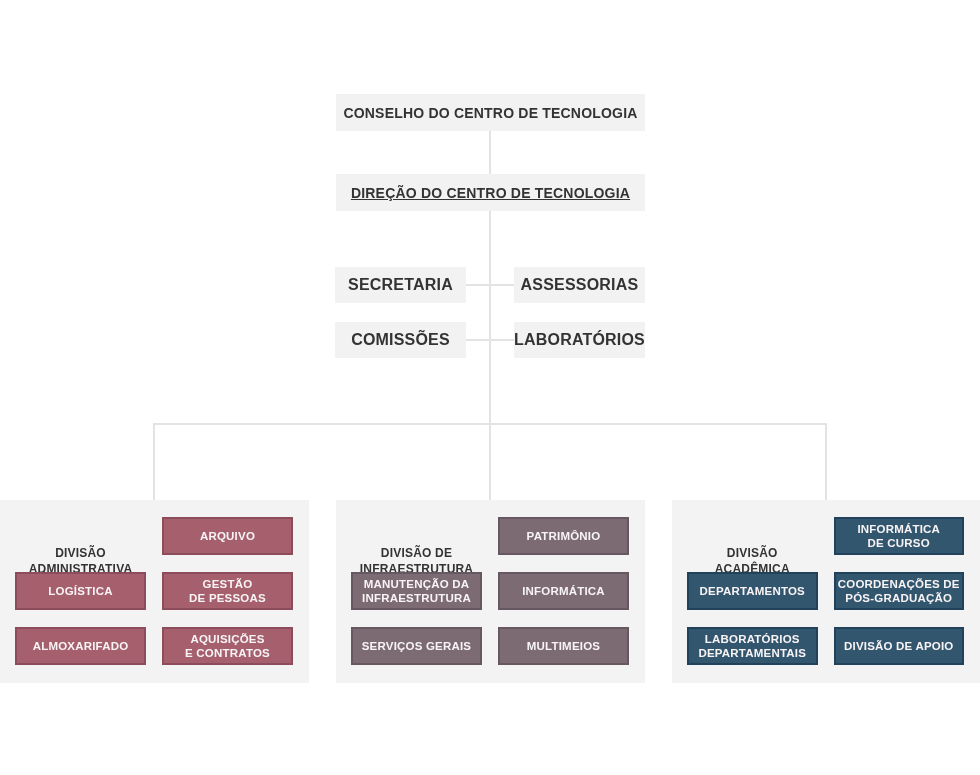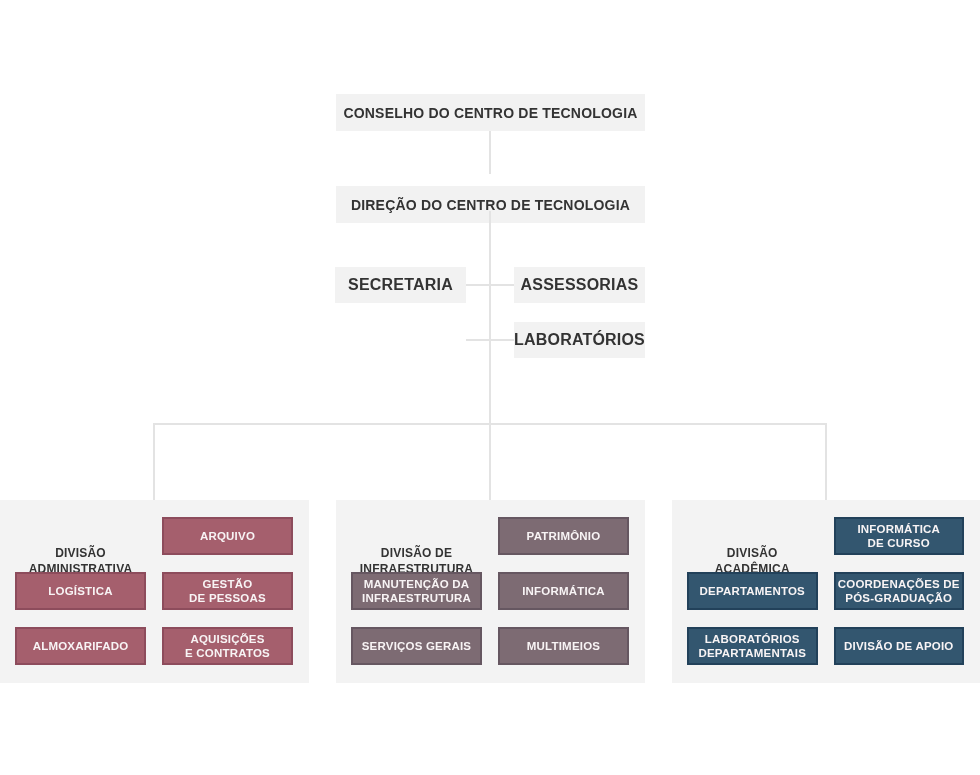--- a/index.html
+++ b/index.html
@@ -84,24 +84,25 @@
     color: var(--light-text);
     white-space: pre-line;
   }
 </style>
 </head>
 <body>
 
 <div class="chart">
 
   <div class="gnode big" style="top:94px;">CONSELHO DO CENTRO DE TECNOLOGIA</div>
-  <div class="gnode big" style="top:186px;">DIREÇÃO DO CENTRO DE TECNOLOGIA</div>
+  <div class="gnode big" style="top:174px;text-decoration:underline;">DIREÇÃO DO CENTRO DE TECNOLOGIA</div>
 
   <div class="gnode small" style="left:335px; top:267px;">SECRETARIA</div>
   <div class="gnode small" style="left:514px; top:267px;">ASSESSORIAS</div>
+  <div class="gnode small" style="left:335px; top:322px;">COMISSÕES</div>
   <div class="gnode small" style="left:514px; top:322px;">LABORATÓRIOS</div>
 
   <div class="line" style="left:489px; top:131px; width:2px; height:43px;"></div>
   <div class="line" style="left:489px; top:211px; width:2px; height:289px;"></div>
   <div class="line" style="left:466px; top:284px; width:48px; height:2px;"></div>
   <div class="line" style="left:466px; top:339px; width:48px; height:2px;"></div>
   <div class="line" style="left:153px; top:423px; width:674px; height:2px;"></div>
   <div class="line" style="left:153px; top:423px; width:2px; height:77px;"></div>
   <div class="line" style="left:825px; top:423px; width:2px; height:77px;"></div>
 

